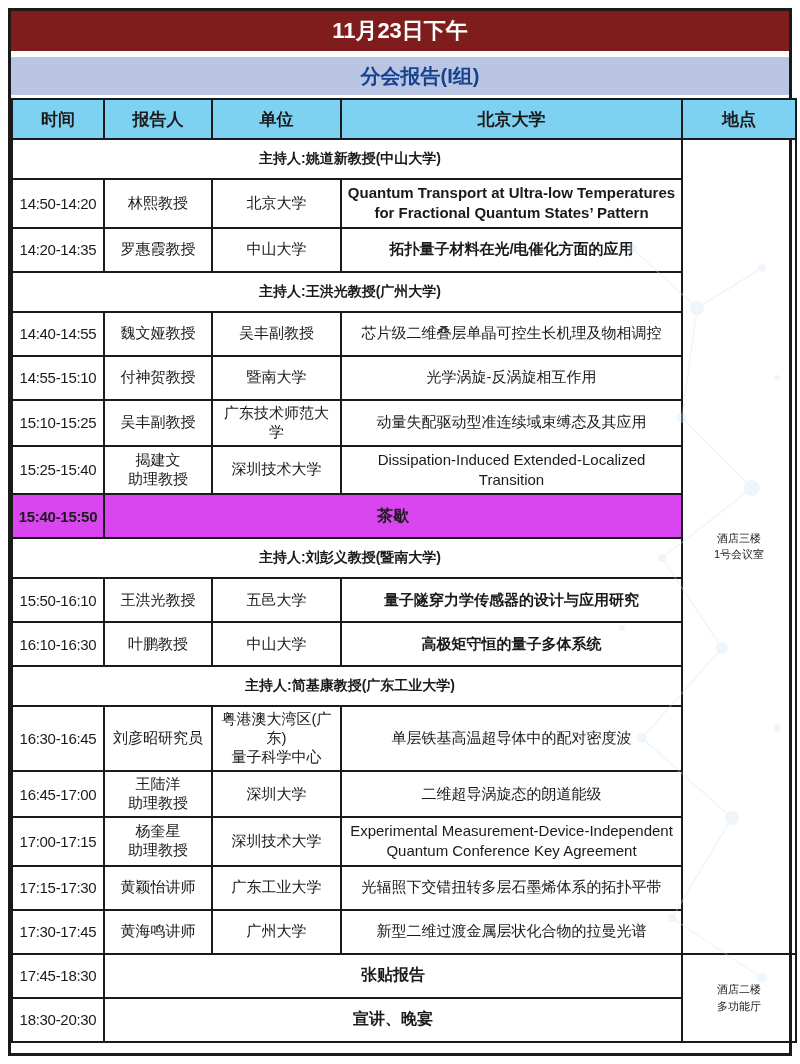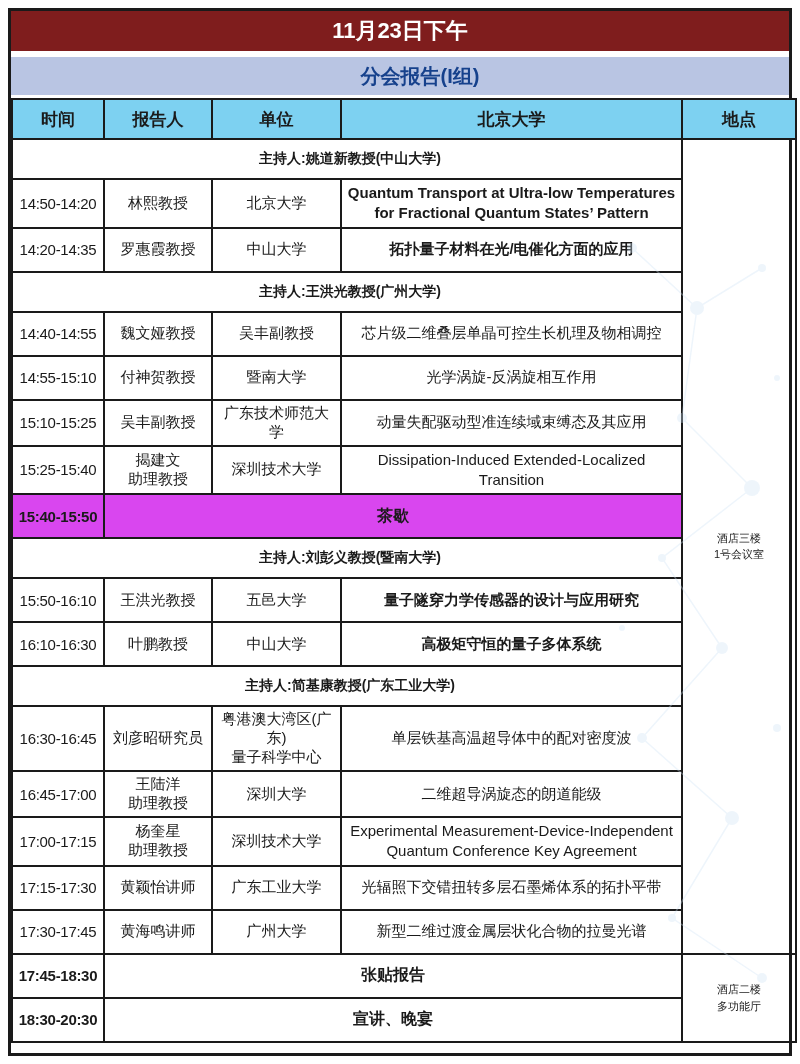--- a/index.html
+++ b/index.html
@@ -68,21 +68,21 @@
   td.time{font-size:15px;letter-spacing:-0.3px;}
   td.unit{font-size:15px;}
   td.title{font-size:15px;line-height:1.35;}
   td.title.bold{font-weight:bold;}
   td.chair{
     text-align:center;font-weight:bold;font-size:14px;
     padding-left:10px;height:40px;
   }
   td.tea{background:#d946ef;font-weight:bold;}
   td.merged-span{font-weight:bold;font-size:16px;}
-  td.time.bold{font-weight:bold;margin-top:6px;}
+  td.time.bold{font-weight:normal;margin-top:6px;}
   td.loc{font-size:11px;line-height:1.5;background:transparent;}
 </style>
 </head>
 <body>
 
 <div class="sheet">
   <svg class="watermark" width="190" height="880" viewBox="0 0 190 880">
     <g stroke="#cfe3f5" stroke-width="1.5" fill="none">
       <path d="M30 120 L95 180 L160 140"></path>
       <path d="M95 180 L80 290 L150 360"></path>

